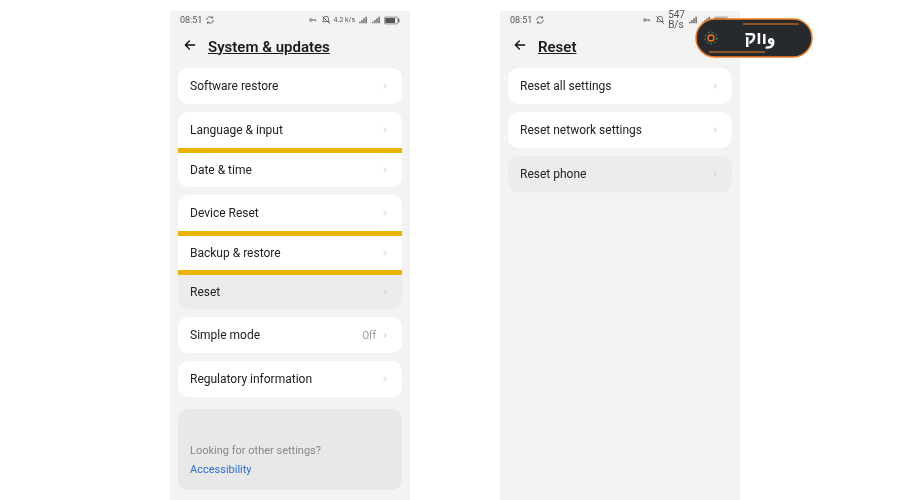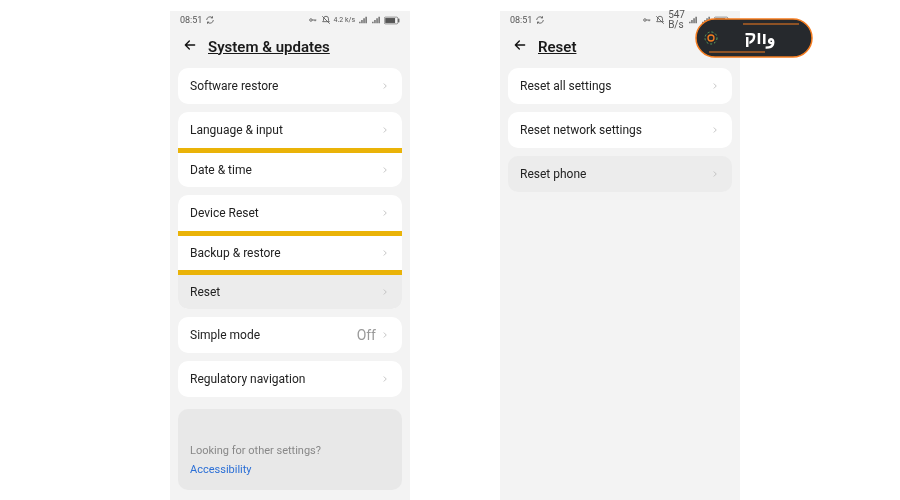--- a/index.html
+++ b/index.html
@@ -85,21 +85,21 @@
   .row .label {
     font-size: 12px;
     color: #222;
   }
   .row .right {
     display: flex;
     align-items: center;
     gap: 4px;
   }
   .row .value {
-    font-size: 14px;
+    font-size: 10px;
     color: #999;
   }
   .row .chev svg { width: 10px; height: 10px; display:block; }
   .row.selected {
     background: #ececec;
   }
   .footer-card {
     background: #e8e8e8;
     border-radius: 10px;
     padding: 10px 12px 14px 12px;
@@ -266,21 +266,21 @@
                 <svg viewBox="0 0 24 24" fill="none" stroke="#bbb" stroke-width="2">
                   <path d="M9 6l6 6-6 6"></path>
                 </svg>
               </span>
           </span>
         </div>
       </div>
 
       <div class="card">
         <div class="row">
-          <span class="label">Regulatory navigation</span>
+          <span class="label">Regulatory information</span>
           <span class="right">
               <span class="chev">
                 <svg viewBox="0 0 24 24" fill="none" stroke="#bbb" stroke-width="2">
                   <path d="M9 6l6 6-6 6"></path>
                 </svg>
               </span>
             </span>
         </div>
       </div>
 

